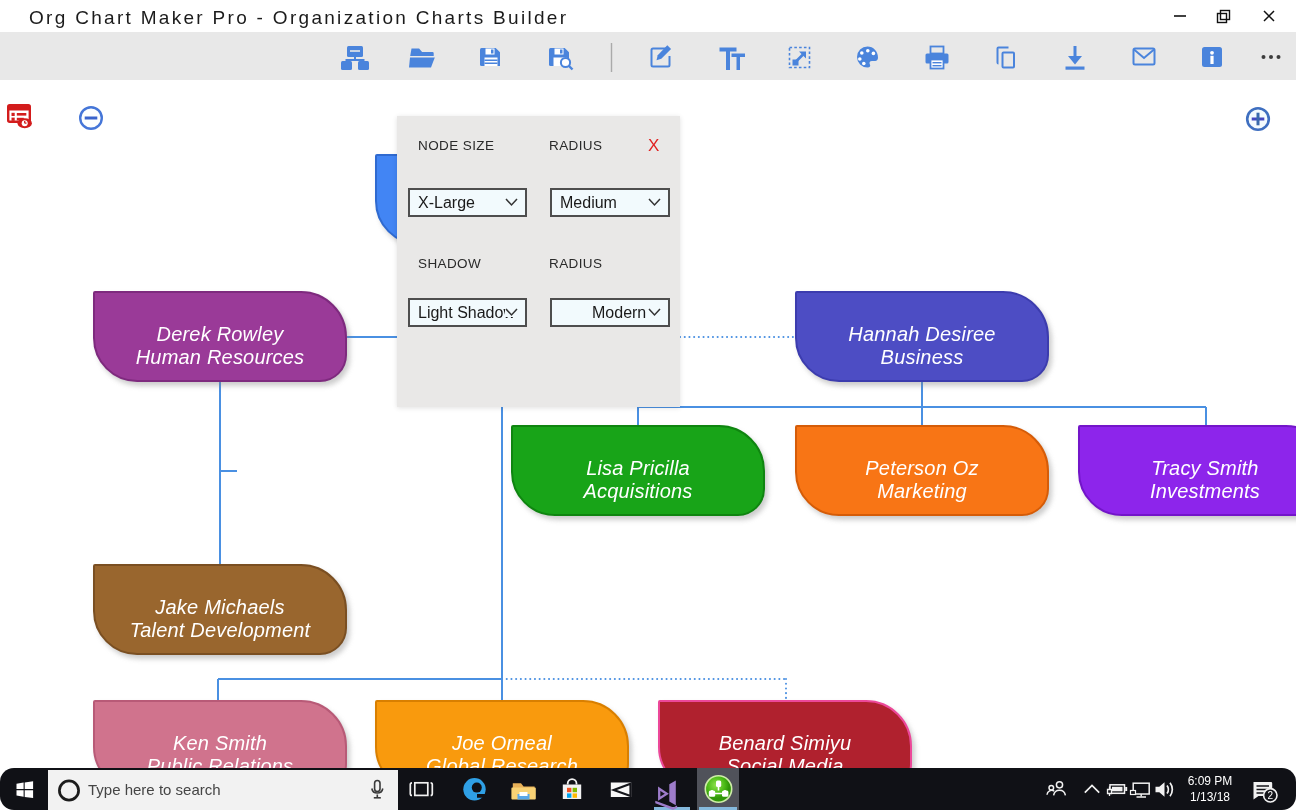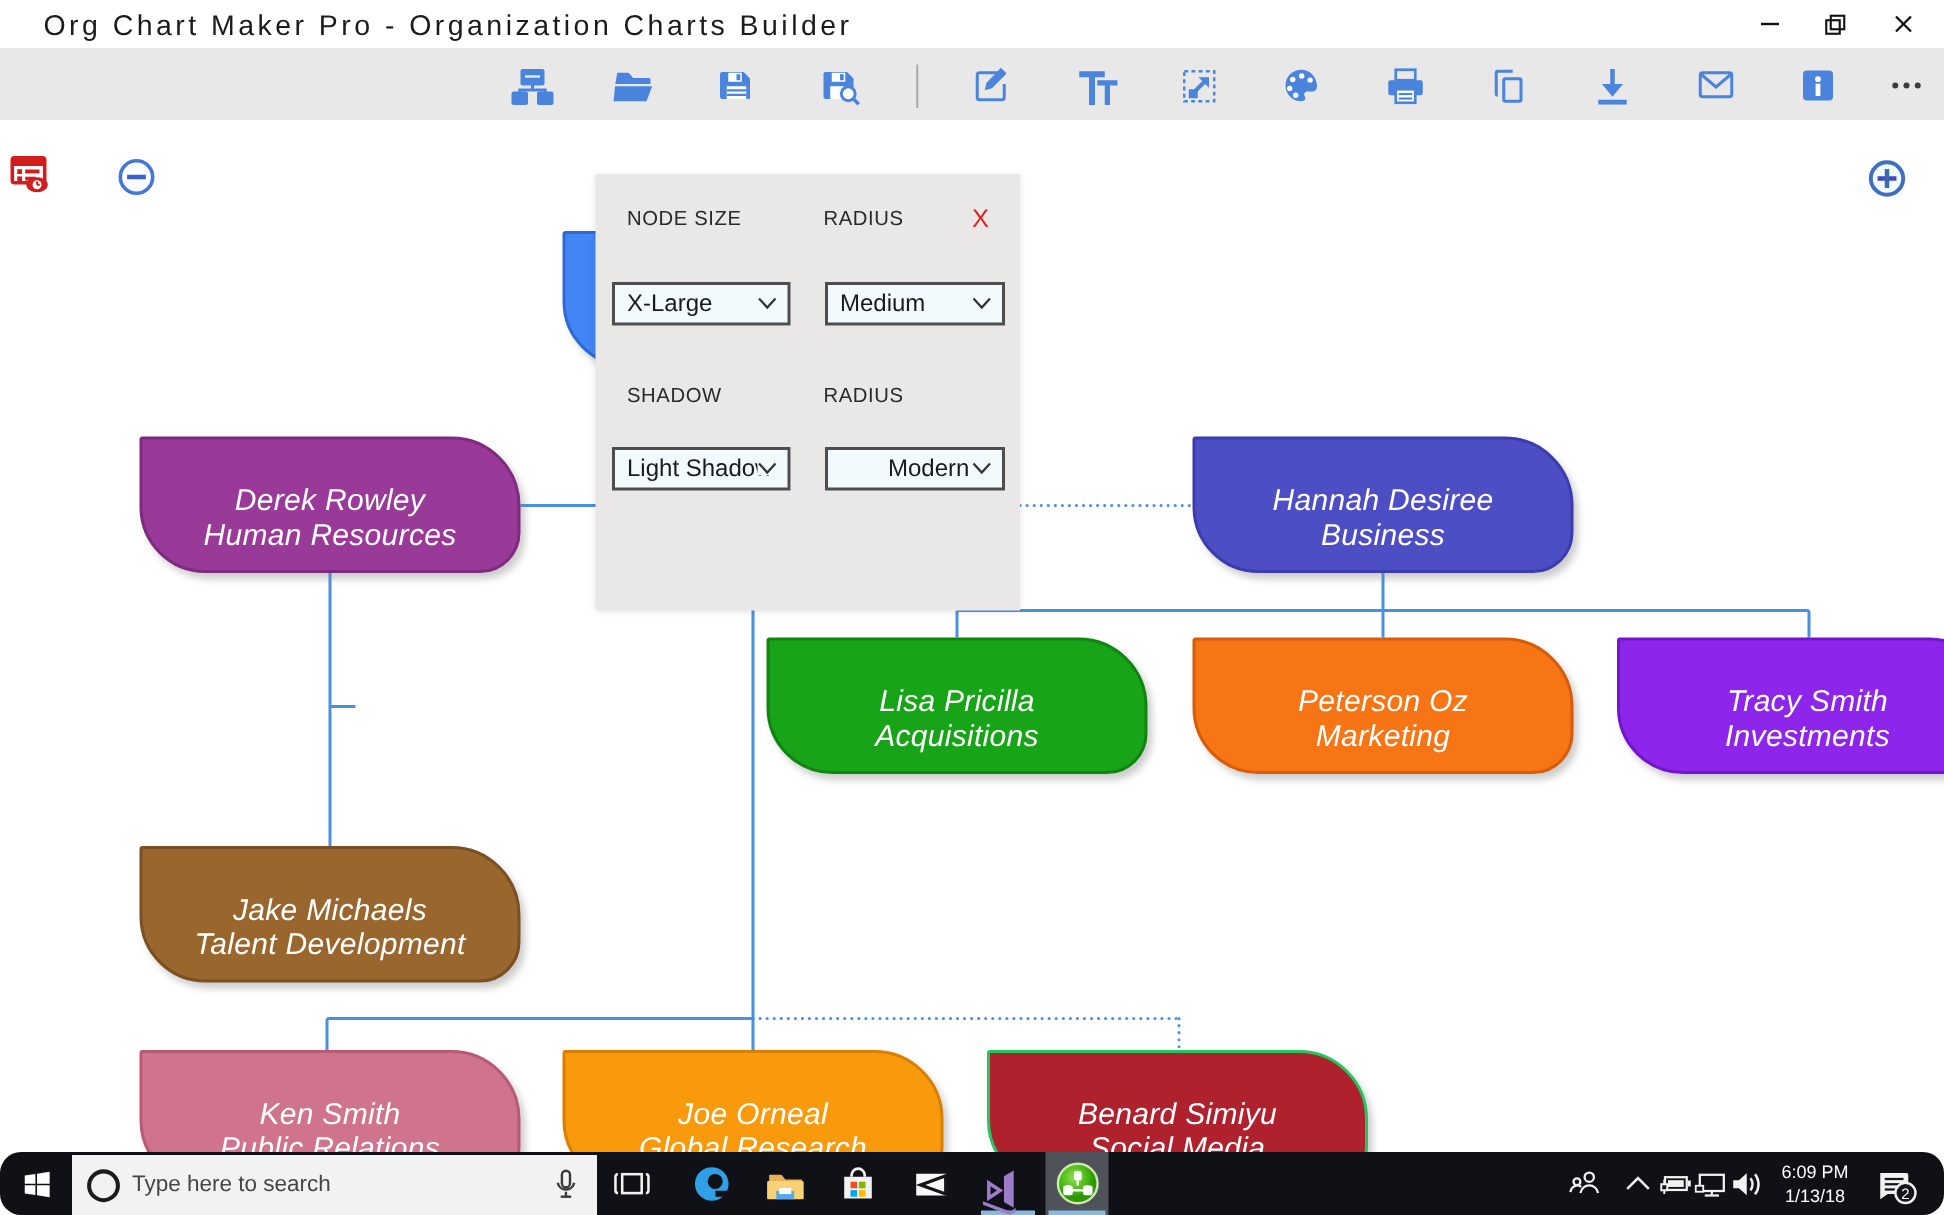--- a/index.html
+++ b/index.html
@@ -152,21 +152,21 @@
     </div>
 <div class="node" style="left:93px;top:484px;background:#99662e;border:2px solid #7a4f22;">
       <span>Jake Michaels<br>Talent Development</span>
     </div>
 <div class="node" style="left:93px;top:620px;background:#d0738d;border:2px solid #b85a77;">
       <span>Ken Smith<br>Public Relations</span>
     </div>
 <div class="node" style="left:375px;top:620px;background:#f99a0d;border:2px solid #d97f00;">
       <span>Joe Orneal<br>Global Research</span>
     </div>
-<div class="node" style="left:658px;top:620px;background:#b0212e;border:2px solid #22c55e;">
+<div class="node" style="left:658px;top:620px;background:#b0212e;border:2px solid #ec4899;">
       <span>Benard Simiyu<br>Social Media</span>
     </div>
 <svg width="1296" height="688" style="position:absolute;left:0;top:0;z-index:40;pointer-events:none" id="cicons">
 <g>
 <rect x="8.2" y="25.2" width="21.6" height="16.6" rx="1.5" fill="#fff" stroke="#d31c1c" stroke-width="2.4"></rect>
 <rect x="8.2" y="25.2" width="21.6" height="5.4" rx="1.5" fill="#d31c1c"></rect>
 <rect x="11.5" y="32.8" width="3.2" height="3.2" fill="#d31c1c"></rect>
 <rect x="11.5" y="37.6" width="3.2" height="3.2" fill="#d31c1c"></rect>
 <rect x="16.8" y="33" width="9.5" height="2.6" fill="#d31c1c"></rect>
 <rect x="16.8" y="37.8" width="7" height="2.6" fill="#d31c1c"></rect>

